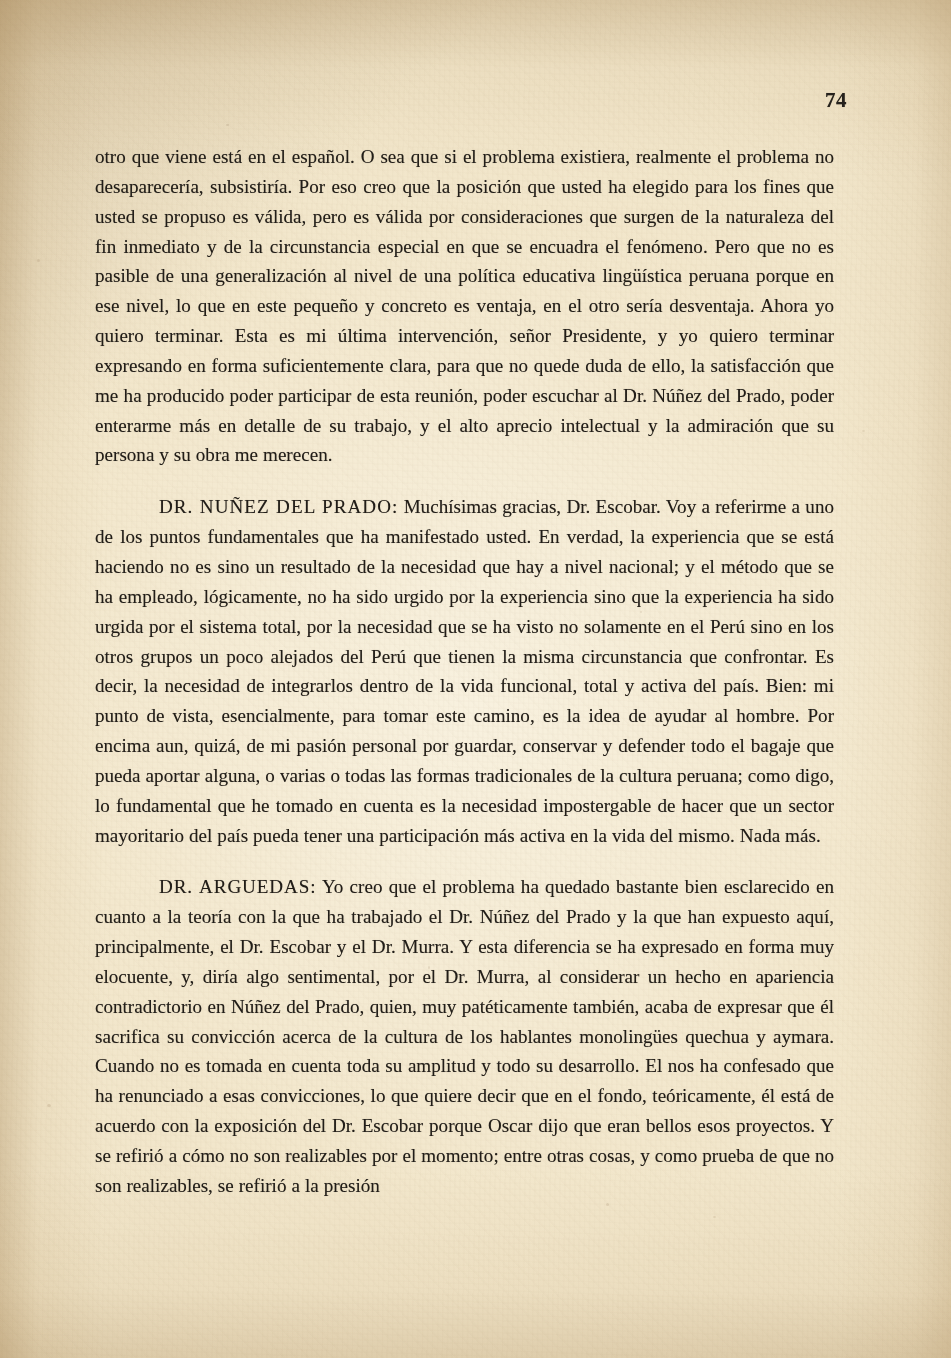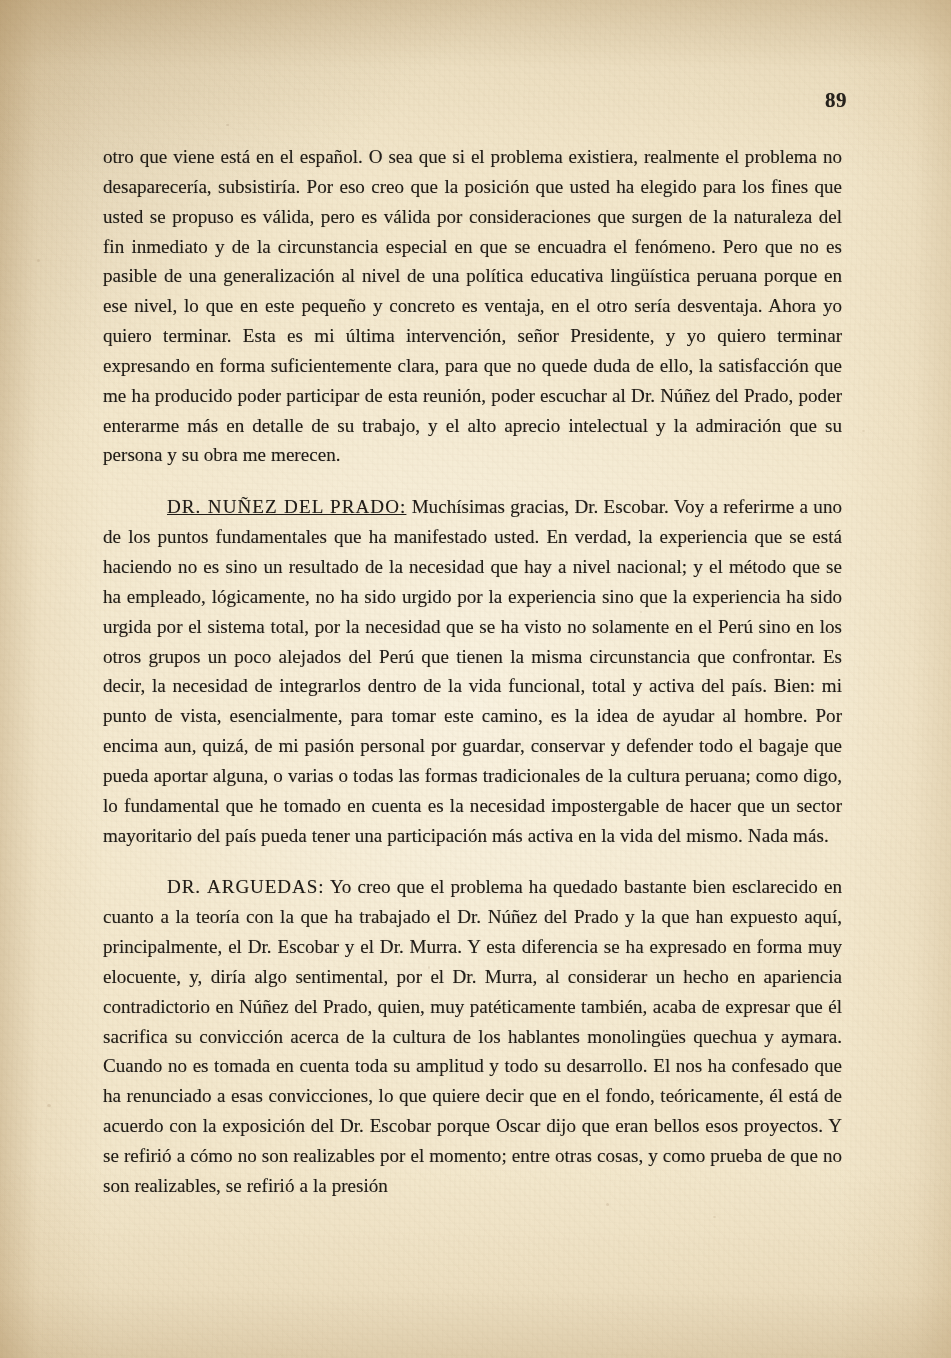--- a/index.html
+++ b/index.html
@@ -88,21 +88,20 @@
     color: #25211c;
     letter-spacing: 0.5px;
   }
 
   
   #textblock {
     position: absolute;
     left: 95px;
     top: 142px;
     width: 739px;
-    margin-left: 8px;
   }
 
   p.para {
     margin: 0;
     font-size: 19.1px;
     line-height: 29.85px;
     color: #211d18;
     text-align: justify;
     text-justify: inter-word;
     word-spacing: 0.2px;
@@ -110,21 +109,20 @@
   p.para + p.para {
     margin-top: 22px;
   }
   p.indent {
     text-indent: 64px;
   }
 
   
   .speaker {
     letter-spacing: 1.05px;
-    text-decoration: underline;
   }
   .speaker-bold {
     font-weight: normal;
     letter-spacing: 0.9px;
   }
 
   
   #textblock, #folio {
     text-shadow: 0 0 0.7px rgba(40,32,22,0.40);
   }
@@ -138,21 +136,21 @@
 
   <div class="speck" style="left:226px; top:124px; width:3px; height:2px; opacity:.55;"></div>
   <div class="speck" style="left:37px;  top:259px; width:3px; height:3px; opacity:.45;"></div>
   <div class="speck" style="left:47px;  top:1104px; width:4px; height:3px; opacity:.5;"></div>
   <div class="speck" style="left:606px; top:1203px; width:3px; height:3px; opacity:.5;"></div>
   <div class="speck" style="left:713px; top:1216px; width:3px; height:2px; opacity:.4;"></div>
   <div class="speck" style="left:428px; top:966px; width:2px; height:3px; opacity:.4;"></div>
   <div class="speck" style="left:640px; top:611px; width:2px; height:2px; opacity:.4;"></div>
   <div class="speck" style="left:862px; top:430px; width:3px; height:2px; opacity:.35;"></div>
 
-  <div id="folio">89</div>
+  <div id="folio">74</div>
 
   <div id="textblock">
 
     <p class="para"><span>otro que viene está en el español.  O sea que si el problema existiera, realmente el problema no desaparecería, subsistiría. Por eso creo que la posición que usted ha elegido para los fines que usted se propuso es válida, pero es válida por consideraciones que surgen de la naturaleza del fin inmediato y de la circunstancia especial en que se encuadra el fenómeno. Pero que no es pasible de una generalización al nivel de una política educativa lingüística peruana porque en ese nivel, lo que en este pequeño y concreto es ventaja, en el otro sería desventaja. Ahora yo quiero terminar. Esta es mi última intervención, señor Presidente, y yo quiero terminar expresando en forma suficientemente clara, para que no quede duda de ello, la satisfacción que me ha producido poder participar de esta reunión, poder escuchar al Dr. Núñez del Prado, poder enterarme más en detalle de su trabajo, y el alto aprecio intelectual y la admiración que su persona y su obra me merecen.</span></p>
 
     <p class="para indent"><span class="speaker">DR. NUÑEZ DEL PRADO:</span><span> Muchísimas gracias, Dr. Escobar. Voy a referirme a uno de los puntos fundamentales que ha manifestado usted. En verdad, la experiencia que se está haciendo no es sino un resultado de la necesidad que hay a nivel nacional; y el método que se ha empleado, lógicamente, no ha sido urgido por la experiencia sino que la experiencia ha sido urgida por el sistema total, por la necesidad que se ha visto no solamente en el Perú sino en los otros grupos un poco alejados del Perú que tienen la misma circunstancia que confrontar. Es decir, la necesidad de integrarlos dentro de la vida funcional, total y activa del país.  Bien: mi punto de vista, esencialmente, para tomar este camino, es la idea de ayudar al hombre. Por encima aun, quizá, de mi pasión personal por guardar, conservar y defender todo el bagaje que pueda aportar alguna, o varias o todas las formas tradicionales de la cultura peruana; como digo, lo fundamental que he tomado en cuenta es la necesidad impostergable de hacer que un sector mayoritario del país pueda tener una participación más activa en la vida del mismo. Nada más.</span></p>
 
     <p class="para indent"><span class="speaker-bold">DR. ARGUEDAS:</span><span> Yo creo que el problema ha quedado bastante bien esclarecido en cuanto a la teoría con la que ha trabajado el Dr. Núñez del Prado y la que han expuesto aquí, principalmente, el Dr. Escobar y el Dr. Murra. Y esta diferencia se ha expresado en forma muy elocuente, y, diría algo sentimental, por el Dr. Murra, al considerar un hecho en apariencia contradictorio en Núñez del Prado, quien, muy patéticamente también, acaba de expresar que él sacrifica su convicción acerca de la cultura de los hablantes monolingües quechua y aymara. Cuando no es tomada en cuenta toda su amplitud y todo su desarrollo. El nos ha confesado que ha renunciado a esas convicciones, lo que quiere decir que en el fondo, teóricamente, él está de acuerdo con la exposición del Dr. Escobar porque Oscar dijo que eran bellos esos proyectos. Y se refirió a cómo no son realizables por el momento; entre otras cosas, y como prueba de que no son realizables, se refirió a la presión</span></p>
 
   </div>

